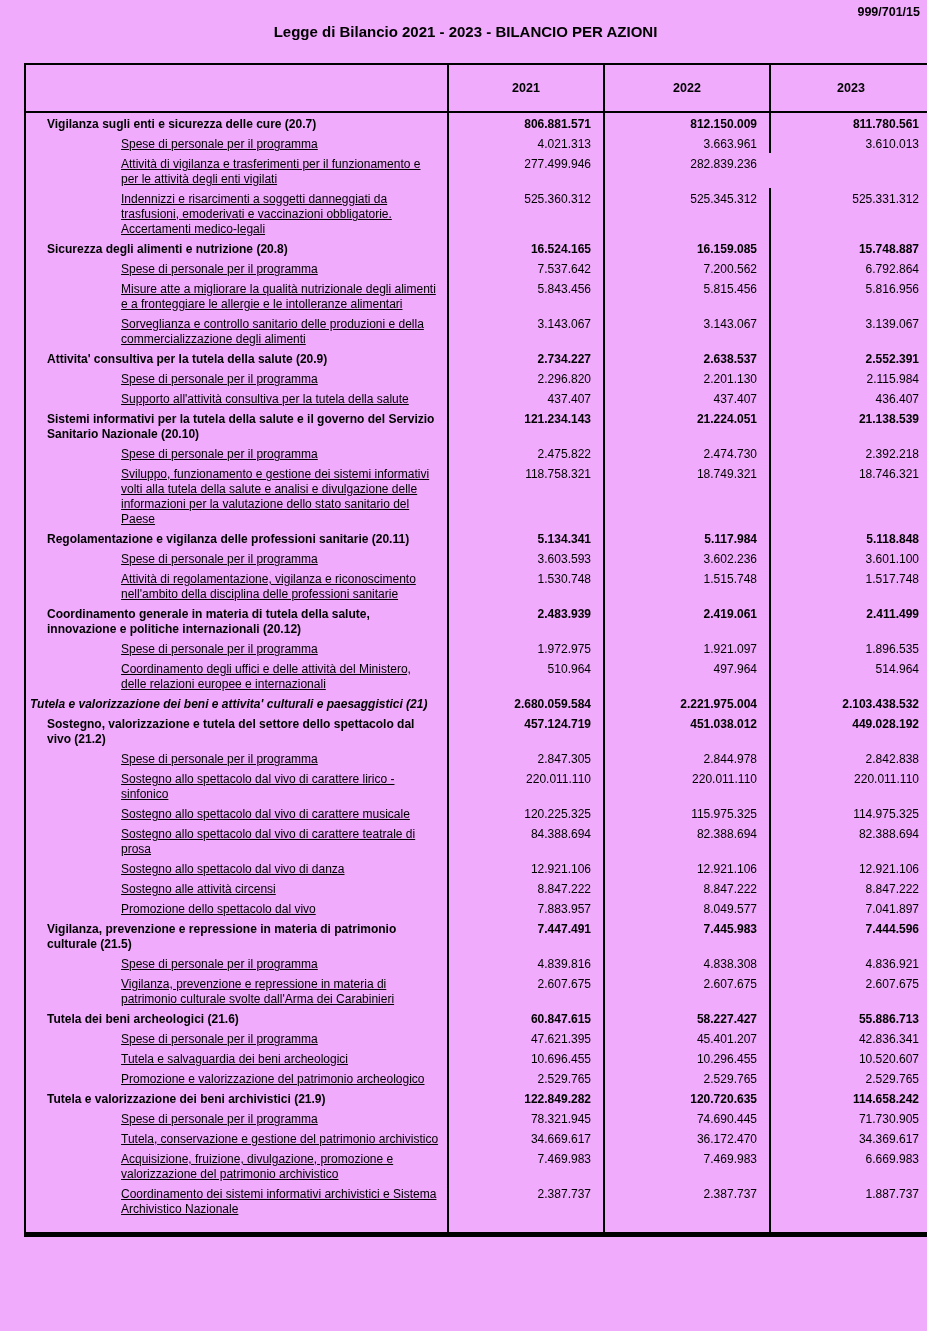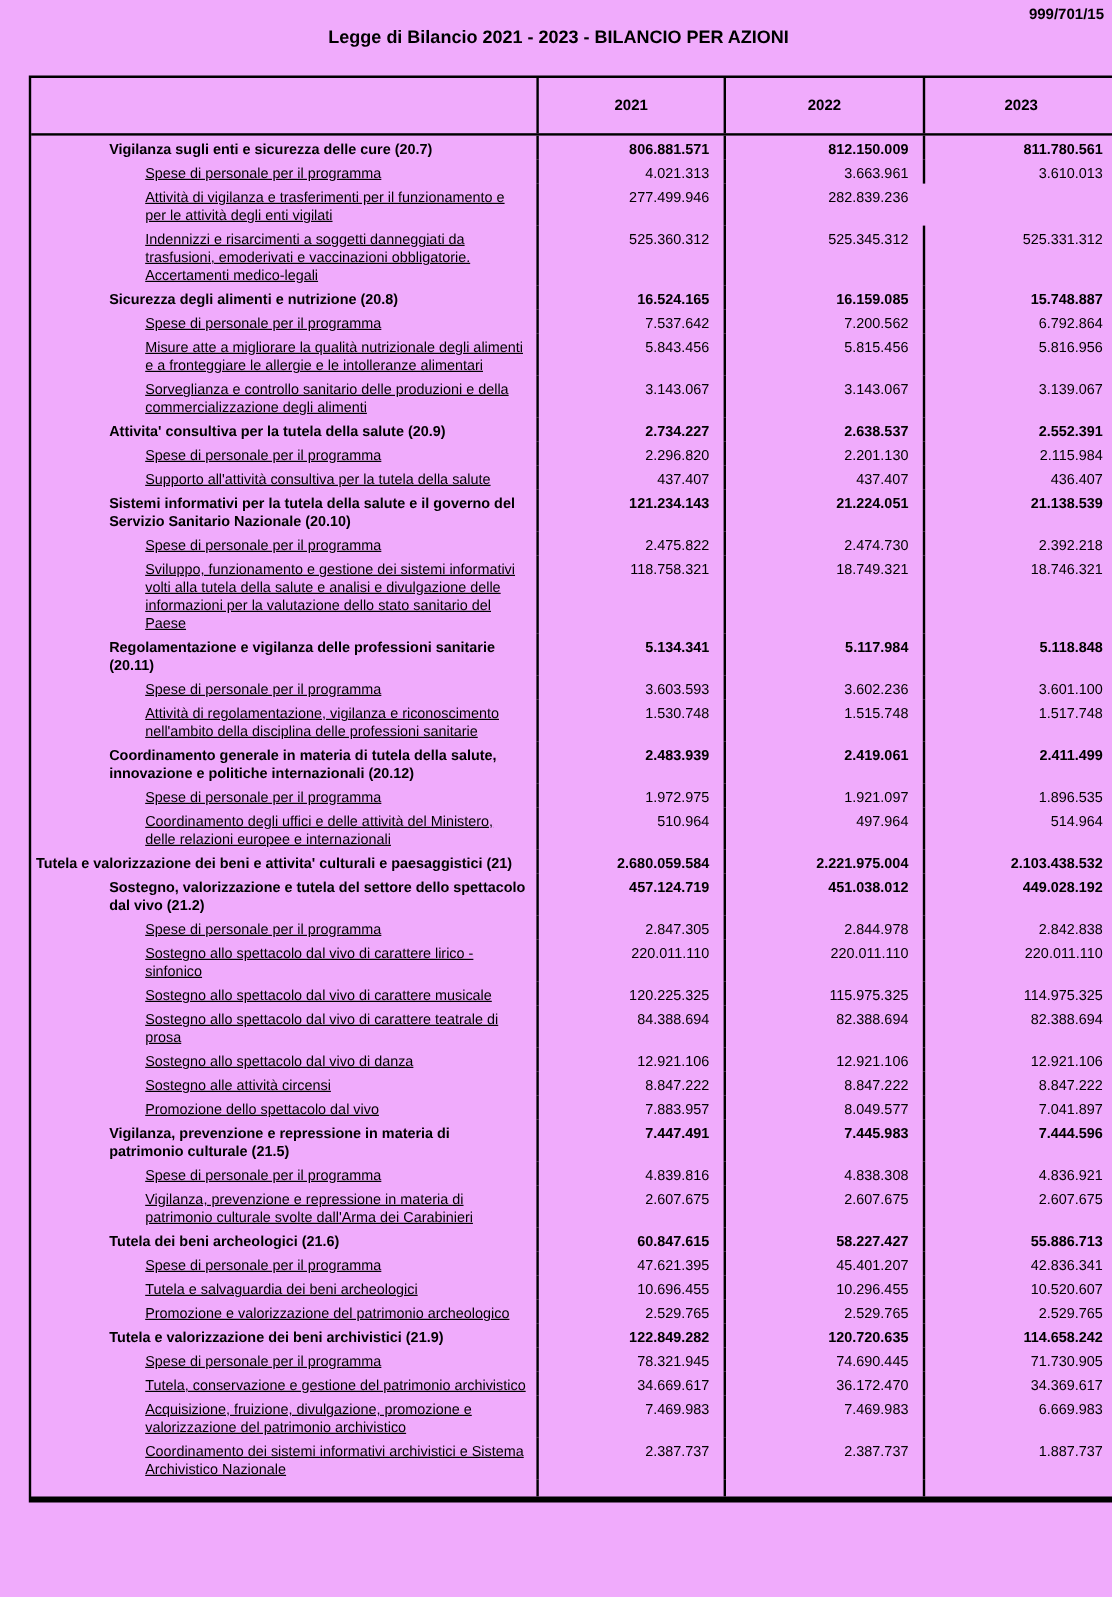--- a/index.html
+++ b/index.html
@@ -63,23 +63,23 @@
   }
   .tbody .label {
     padding: 4px 8px 1px 4px;
   }
   .tbody .num {
     text-align: right;
     padding: 4px 12px 1px 4px;
     white-space: nowrap;
   }
   .row.level-mission { font-weight: bold; }
-  .row.level-mission .label { padding-left: 4px; }
+  .row.level-mission .label { padding-left: 4px; font-style: italic; }
   .row.level-program { font-weight: bold; }
-  .row.level-program .label { padding-left: 21px; margin-left: 44px; }
+  .row.level-program .label { padding-left: 21px; }
   .row.level-action  .label { padding-left: 95px; text-decoration: underline; }
   .spacer-row .cell { min-height: 14px; }
 </style>
 </head>
 <body>
 
 <div class="page">
 
   <div class="doc-ref">999/701/15</div>
 

